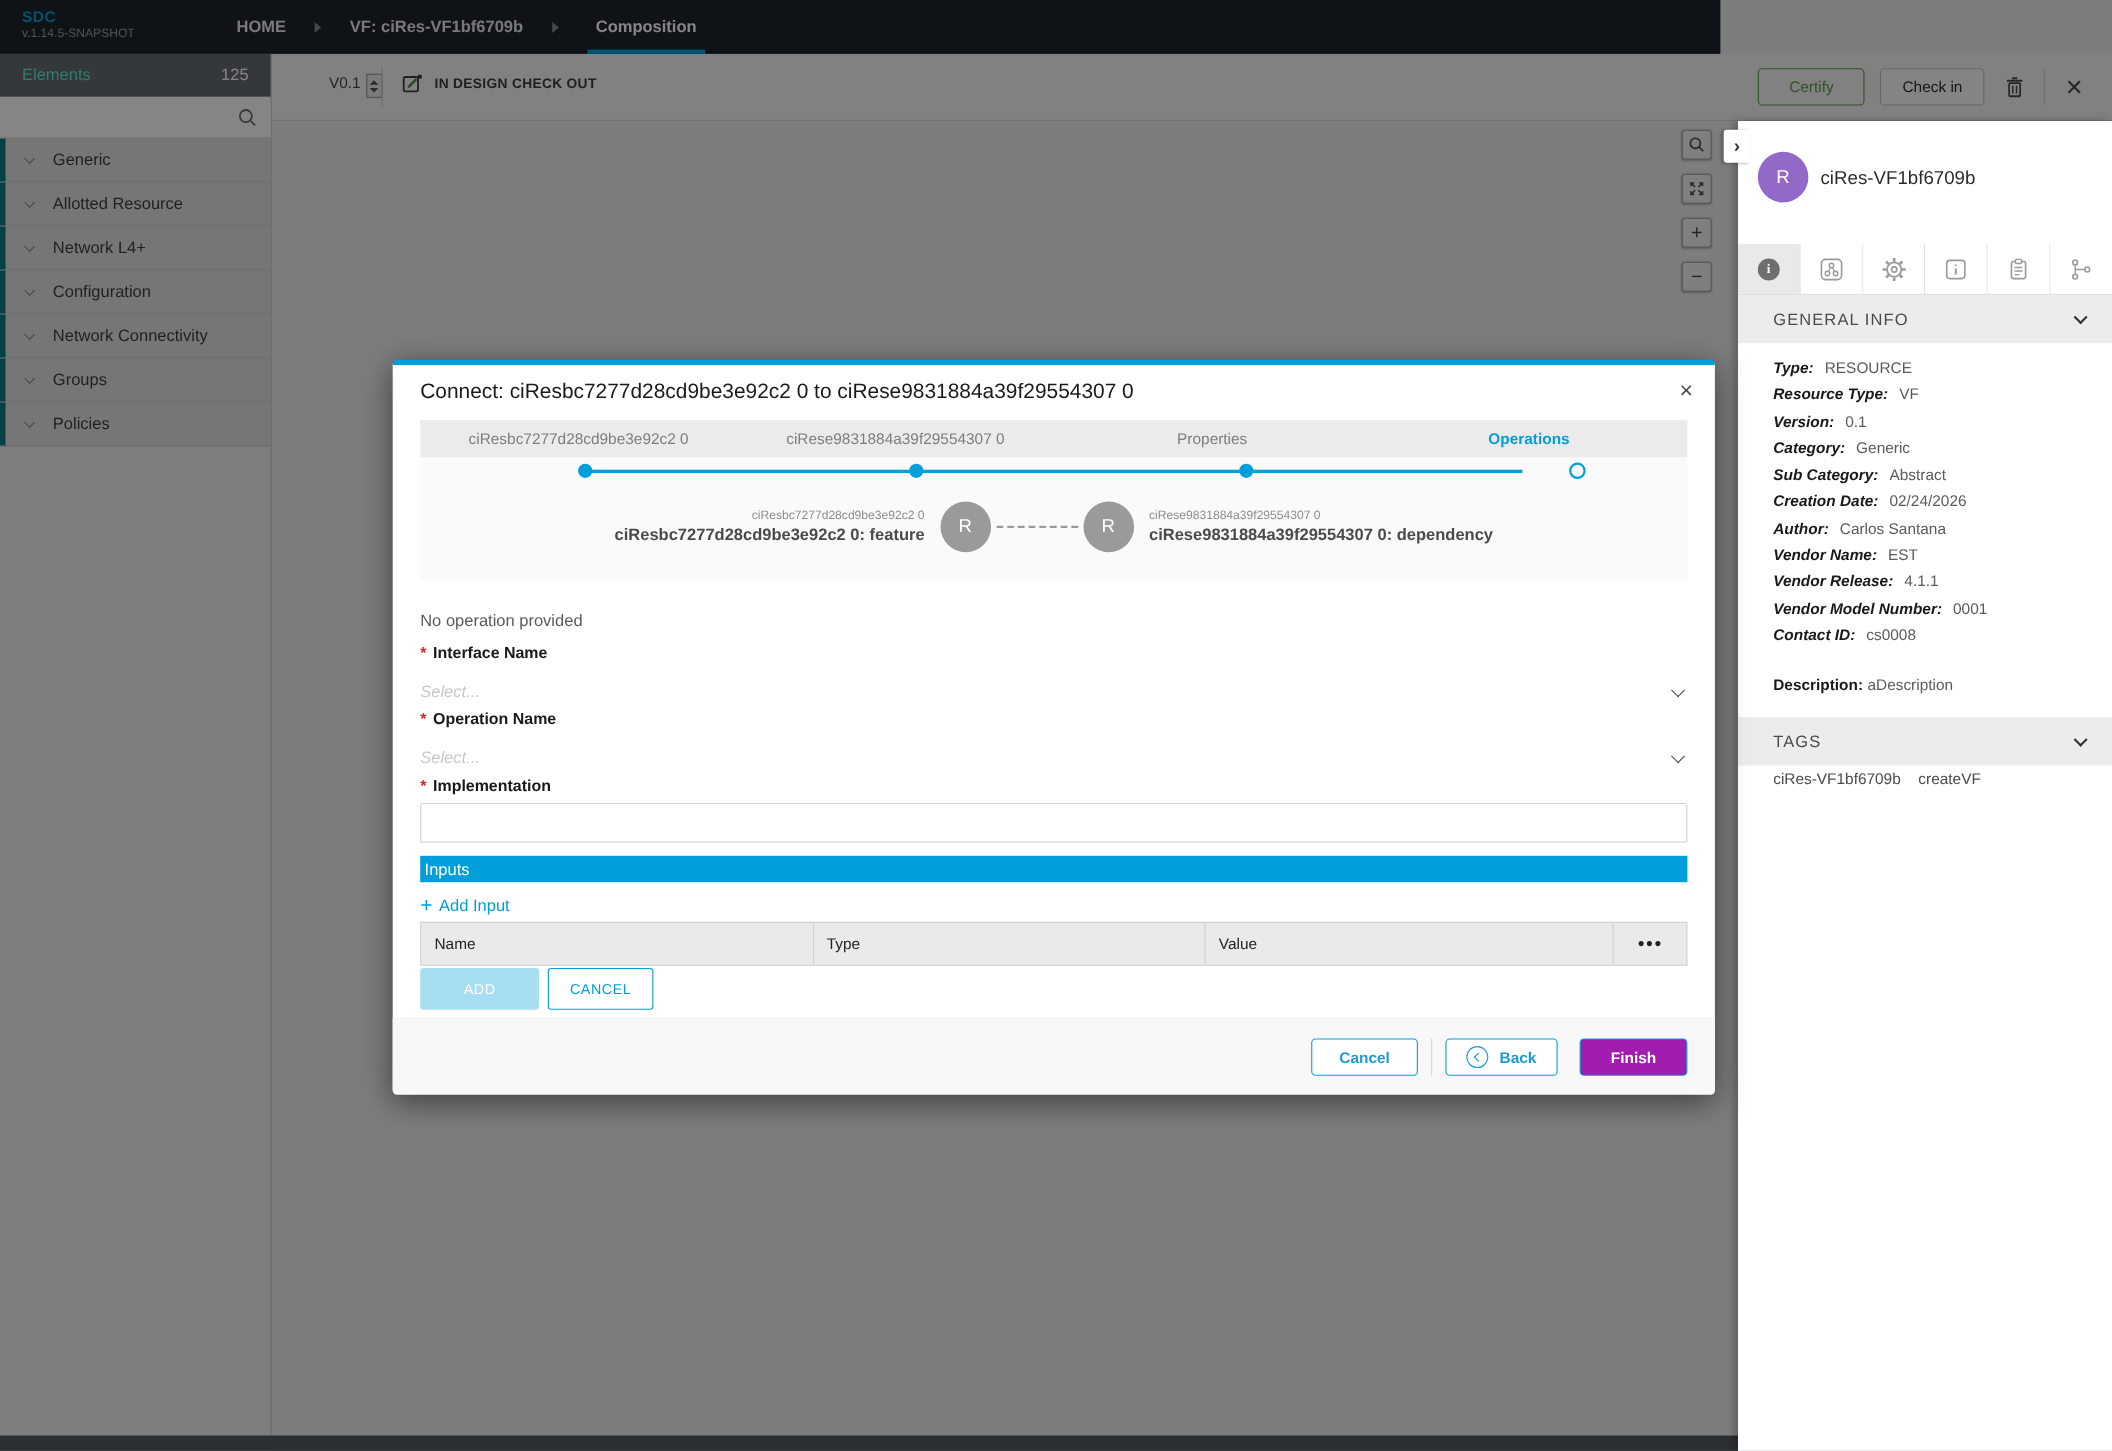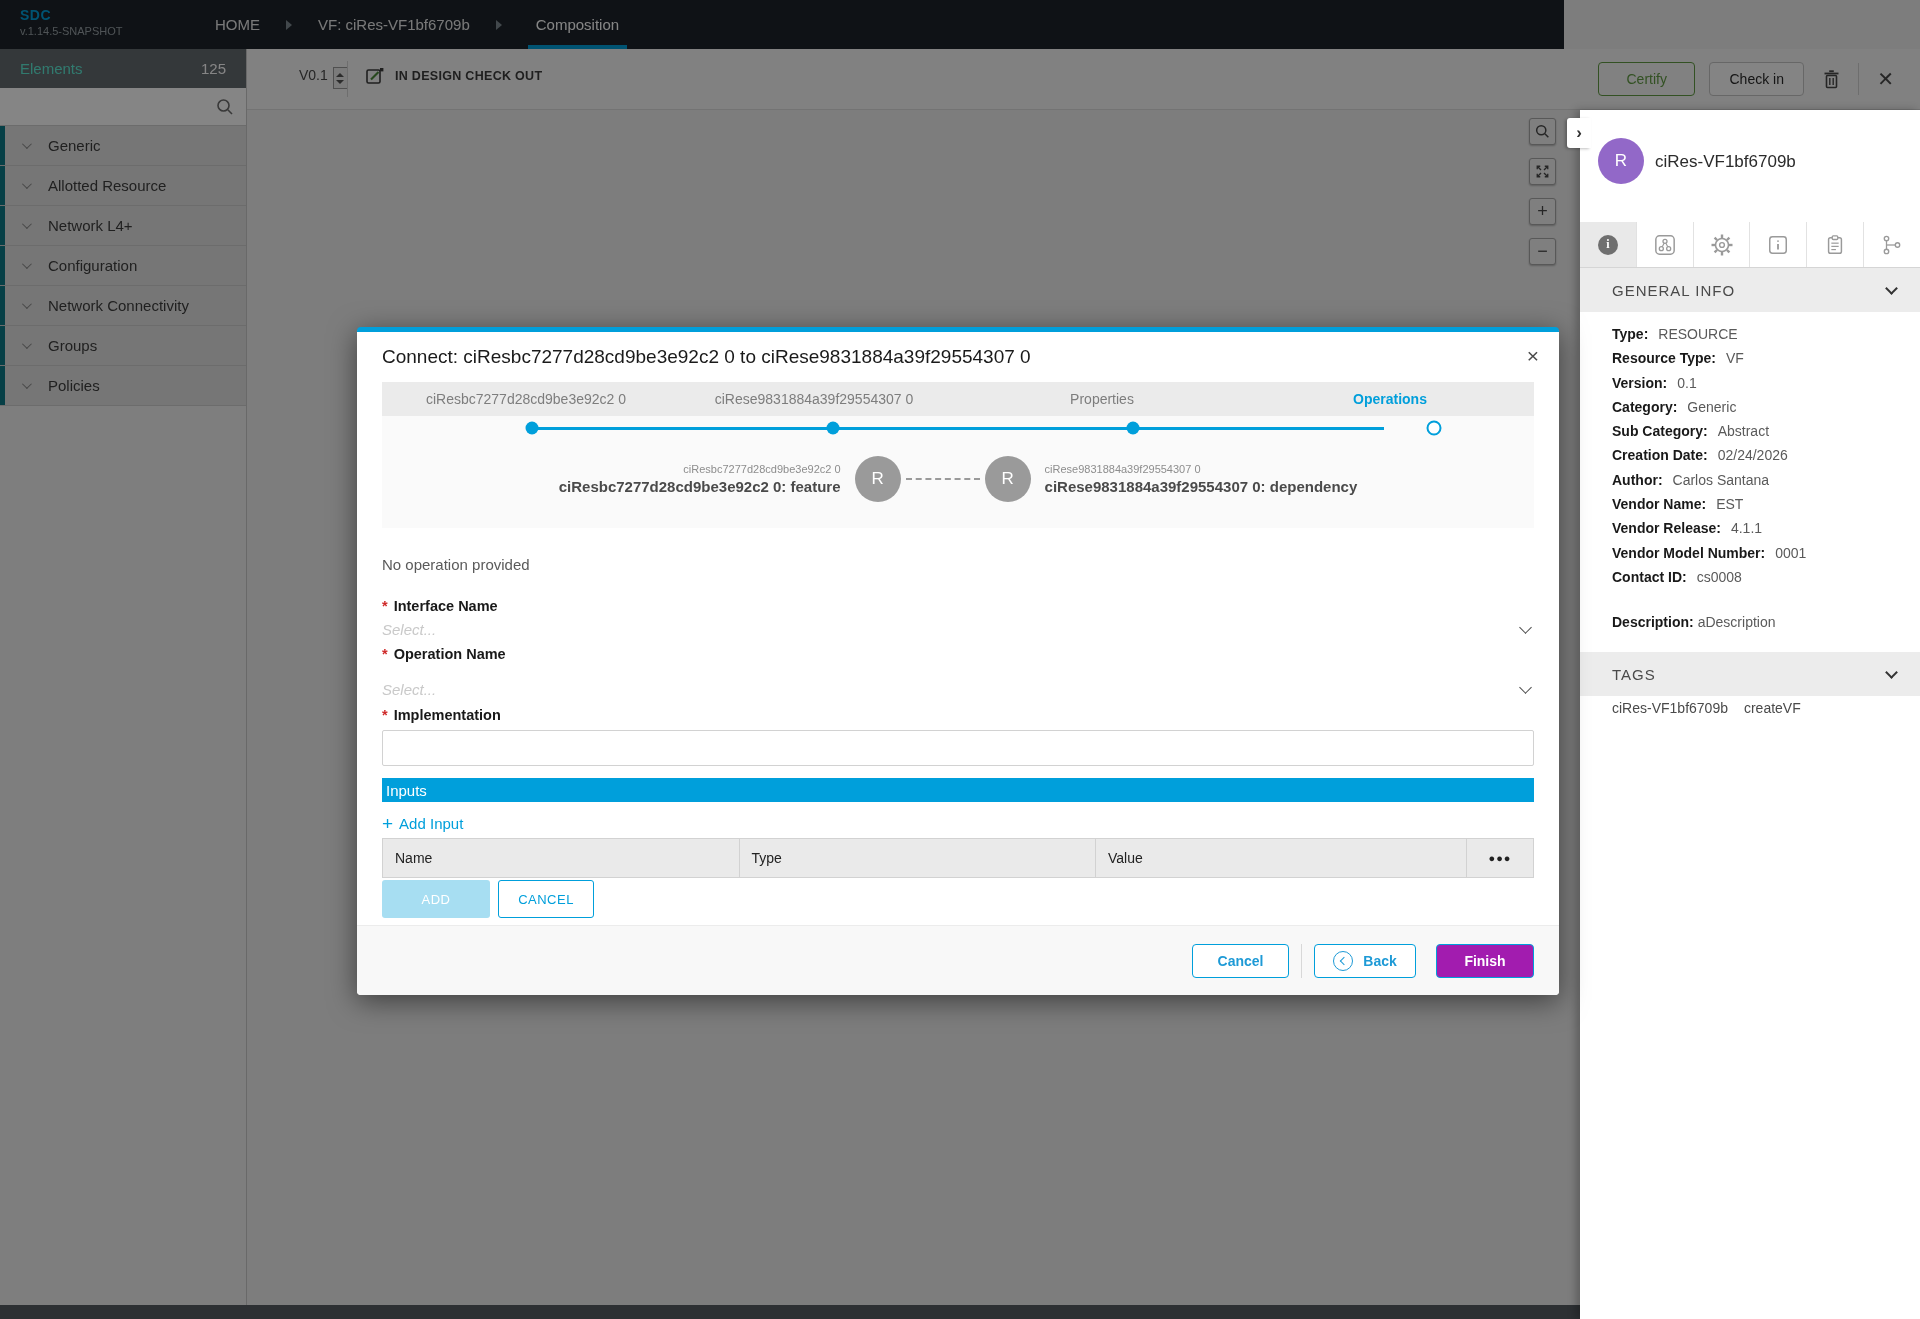--- a/index.html
+++ b/index.html
@@ -5,21 +5,21 @@
   * { margin:0; padding:0; box-sizing:border-box; }
   body { font-family:"Liberation Sans", sans-serif; background:#333; }
   .screen { position:relative; width:1920px; height:1319px; overflow:hidden; background:#f0f0f0; }
 
   
   .top-header { position:absolute; left:0; top:0; width:1564px; height:49px; background:#1d242b; z-index:10; }
   .logo-block { position:absolute; left:20px; top:7px; }
   .logo-sdc { color:#009fdb; font-size:14px; font-weight:bold; letter-spacing:.5px; }
   .logo-ver { color:#98a0a6; font-size:11px; margin-top:2px; }
   .crumbs { position:absolute; left:215px; top:0; height:49px; display:flex; align-items:center; gap:26px; }
-  .crumb { color:#e8e8e8; font-size:15px; font-weight:normal; cursor:pointer; }
+  .crumb { color:#e8e8e8; font-size:15px; font-weight:bold; cursor:pointer; }
   .crumb-sep { width:0; height:0; border-left:6px solid #7f8a92; border-top:5px solid transparent; border-bottom:5px solid transparent; }
   .crumb-active { position:relative; color:#ffffff; height:49px; display:flex; align-items:center; padding:0 8px; }
   .crumb-active::after { content:""; position:absolute; left:0; right:0; bottom:0; height:4px; background:#009fdb; }
 
   
   .toolbar { position:absolute; left:247px; top:49px; width:1673px; height:61px; background:#f7f7f7; border-bottom:1px solid #dcdcdc; z-index:9; }
   .ver-box { position:absolute; left:52px; top:18px; display:flex; }
   .ver-label { font-size:14px; color:#4a4a4a; }
   .ver-spin { width:15px; height:22px; border:1px solid #9a9a9a; background:#ececec; margin-left:5px; display:flex; flex-direction:column; align-items:center; justify-content:center; gap:3px; cursor:pointer; }
   .tri-up { width:0;height:0;border-bottom:4px solid #555;border-left:4px solid transparent;border-right:4px solid transparent; }
@@ -63,21 +63,21 @@
   .panel-title { position:absolute; left:75px; top:42px; font-size:17px; color:#2b2b2b; }
   .panel-tabs { position:absolute; left:0; top:112px; width:340px; height:46px; display:flex; border-bottom:1px solid #d5d5d5; }
   .ptab { flex:1; border-right:1px solid #e2e2e2; display:flex; align-items:center; justify-content:center; cursor:pointer; background:#fff; }
   .ptab:last-child { border-right:none; }
   .ptab.active { background:#e9e9e9; }
   .info-circle { width:20px; height:20px; border-radius:50%; background:#6f6f6f; color:#fff; font-size:12px; font-weight:bold; font-family:"Liberation Serif",serif; display:flex; align-items:center; justify-content:center; }
   .sec-head { position:absolute; left:0; width:340px; height:44px; background:#ececec; display:flex; align-items:center; justify-content:space-between; padding:0 24px 0 32px; cursor:pointer; }
   .sec-title { font-size:15px; color:#4a4a4a; letter-spacing:1px; }
   .chev-dn { width:9px; height:9px; border-right:2px solid #333; border-bottom:2px solid #333; transform:rotate(45deg); margin-top:-4px; }
   .gi-fields { position:absolute; left:32px; top:212px; font-size:14px; line-height:24.3px; }
-  .gi-row .gi-label { font-weight:bold; color:#191919; }
+  .gi-row .gi-label { font-weight:bold; color:#191919;font-style:italic; }
   .gi-row .gi-value { color:#5a5a5a; margin-left:10px; }
   .gi-desc { position:absolute; left:32px; top:504px; font-size:14px; }
   .gi-desc .gi-label { font-weight:bold; color:#191919; }
   .gi-desc .gi-value { color:#5a5a5a; margin-left:4px; }
   .tags-row { position:absolute; left:32px; top:590px; display:flex; gap:16px; font-size:14px; color:#4a4a4a; }
 
   
   .modal { position:absolute; left:357px; top:327px; width:1202px; height:668px; background:#fff; border-top:5px solid #009fdb; border-radius:4px; box-shadow:0 6px 28px rgba(0,0,0,.5); z-index:70; }
   .modal-title { position:absolute; left:25px; top:14px; font-size:19px; color:#1a1a1a; }
   .modal-close { position:absolute; right:20px; top:12px; font-size:21px; color:#4a4a4a; cursor:pointer; }
@@ -372,21 +372,21 @@
     </div>
 
     <div class="progress-line"></div>
     <span class="dot" style="left:calc(25px + 12.5%);"></span>
     <span class="dot" style="left:calc(25px + 37.5%);"></span>
     <span class="dot" style="left:calc(25px + 62.5%);"></span>
     <span class="dot hollow" style="left:calc(25px + 87.5%);"></span>
 
     <div class="no-op">No operation provided</div>
 
-    <div class="fld-label" style="top:266px;text-align:center;">
+    <div class="fld-label" style="top:254px;text-align:center;">
       <span class="req">*</span><span>Interface Name</span>
     </div>
     <div class="select-row" style="top:282px;">
       <span class="select-ph">Select...</span>
       <span class="chev-sel"></span>
     </div>
 
     <div class="fld-label" style="top:314px;">
       <span class="req">*</span><span>Operation Name</span>
     </div>

